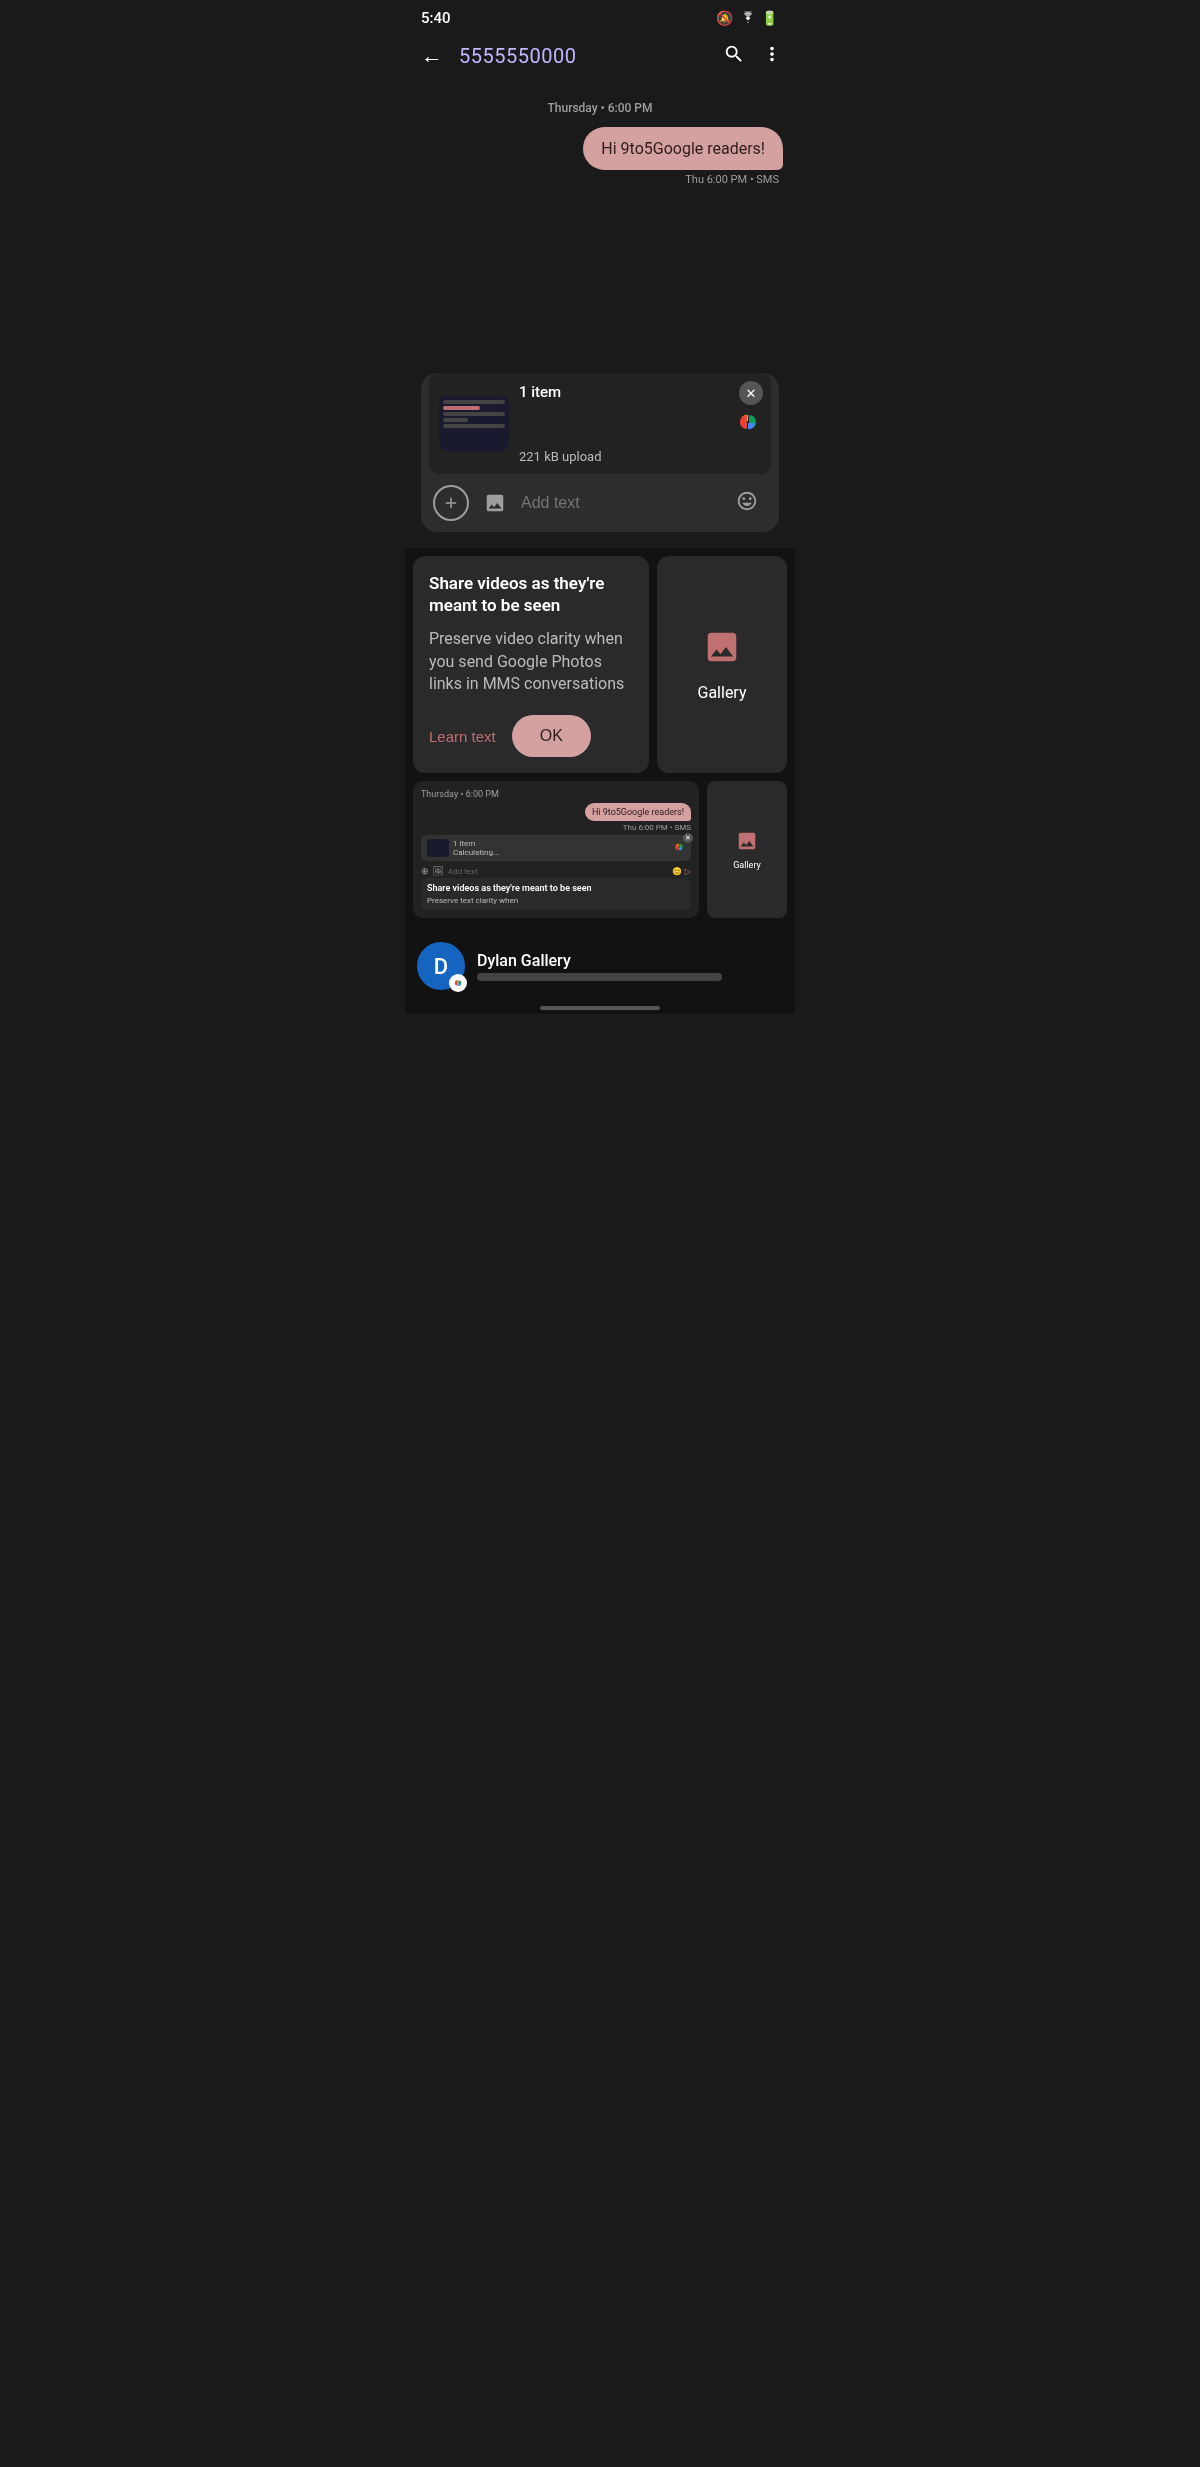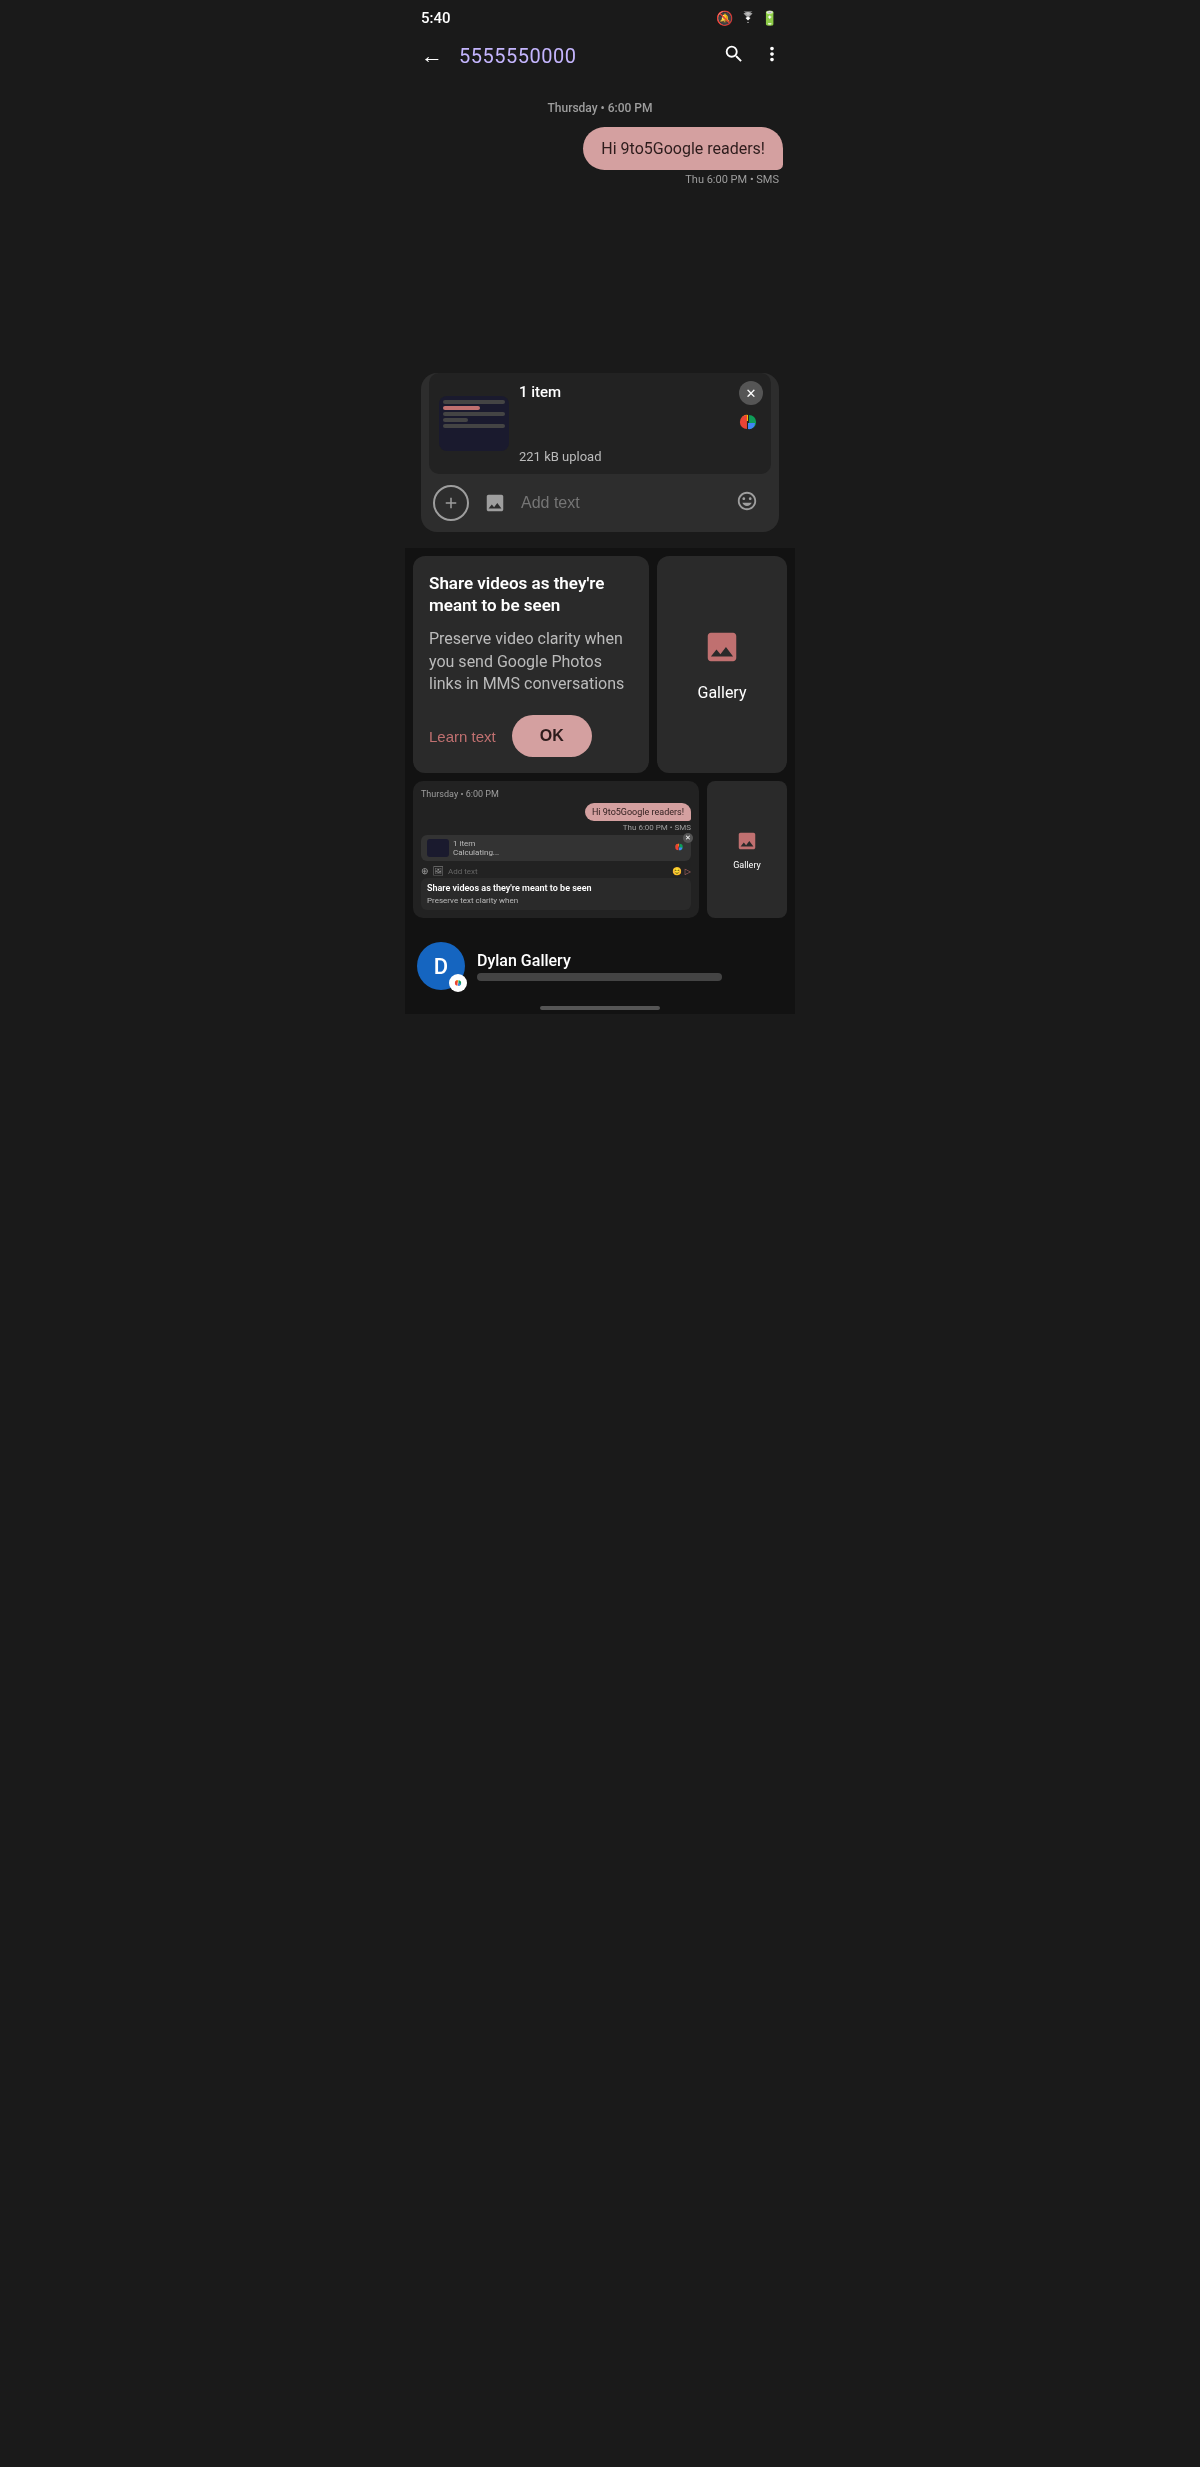--- a/index.html
+++ b/index.html
@@ -259,21 +259,21 @@
       background: none;
       border: none;
     }
     .ok-btn {
       background: #d4a0a0;
       color: #2d1c1c;
       border: none;
       border-radius: 24px;
       padding: 12px 28px;
       font-size: 16px;
-      font-weight: 700;
+      font-weight: 400;
       cursor: pointer;
     }
 
     
     .gallery-panel {
       width: 130px;
       background: #2a2a2a;
       border-radius: 12px;
       display: flex;
       flex-direction: column;

